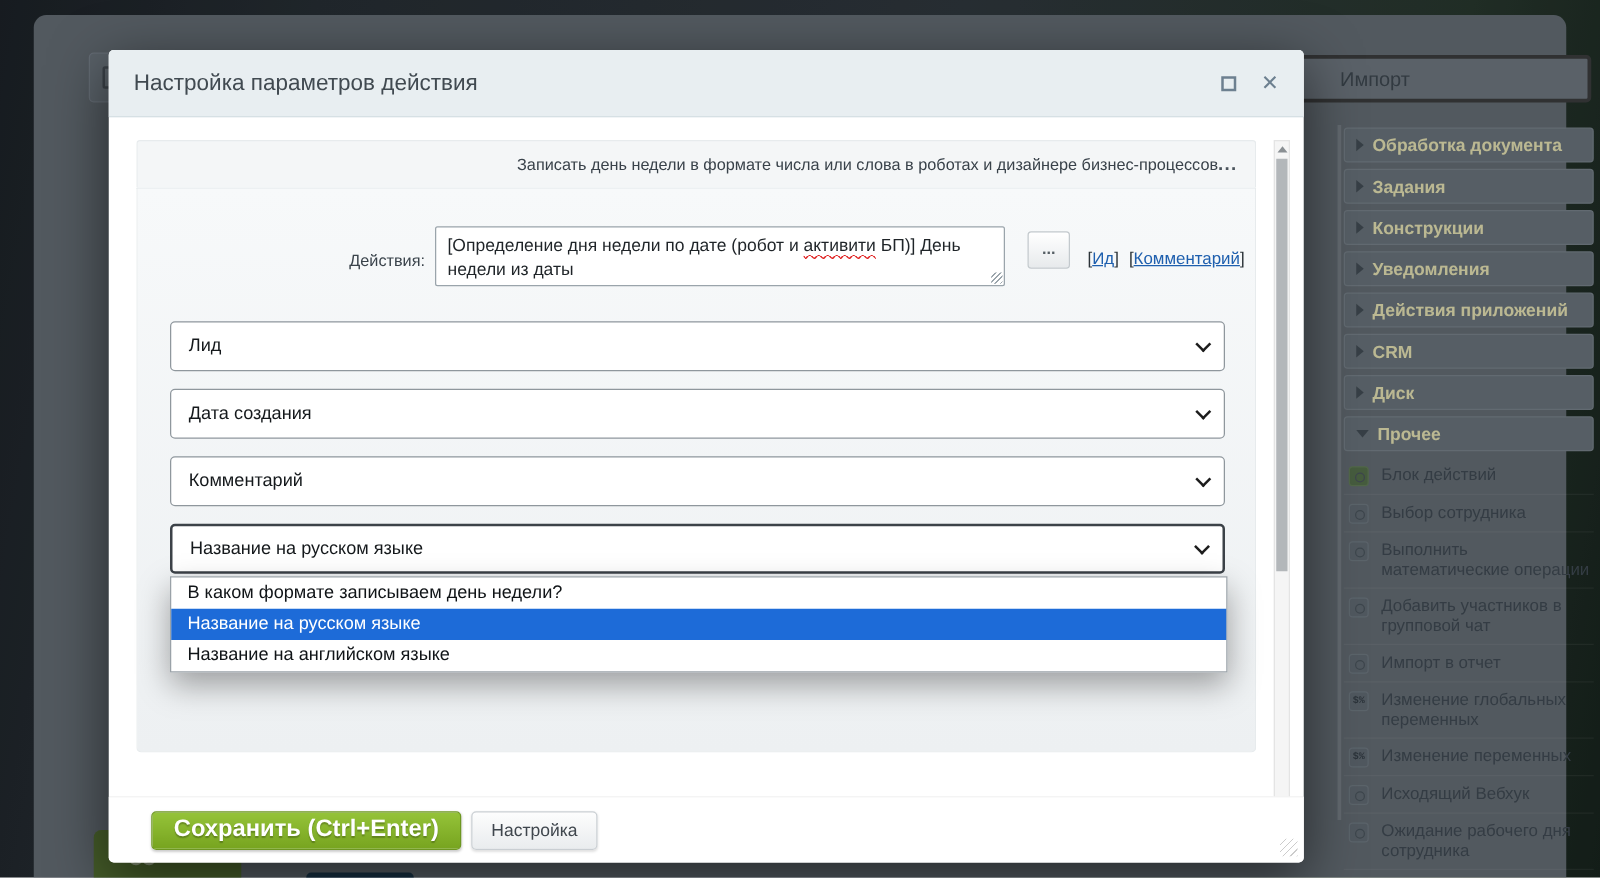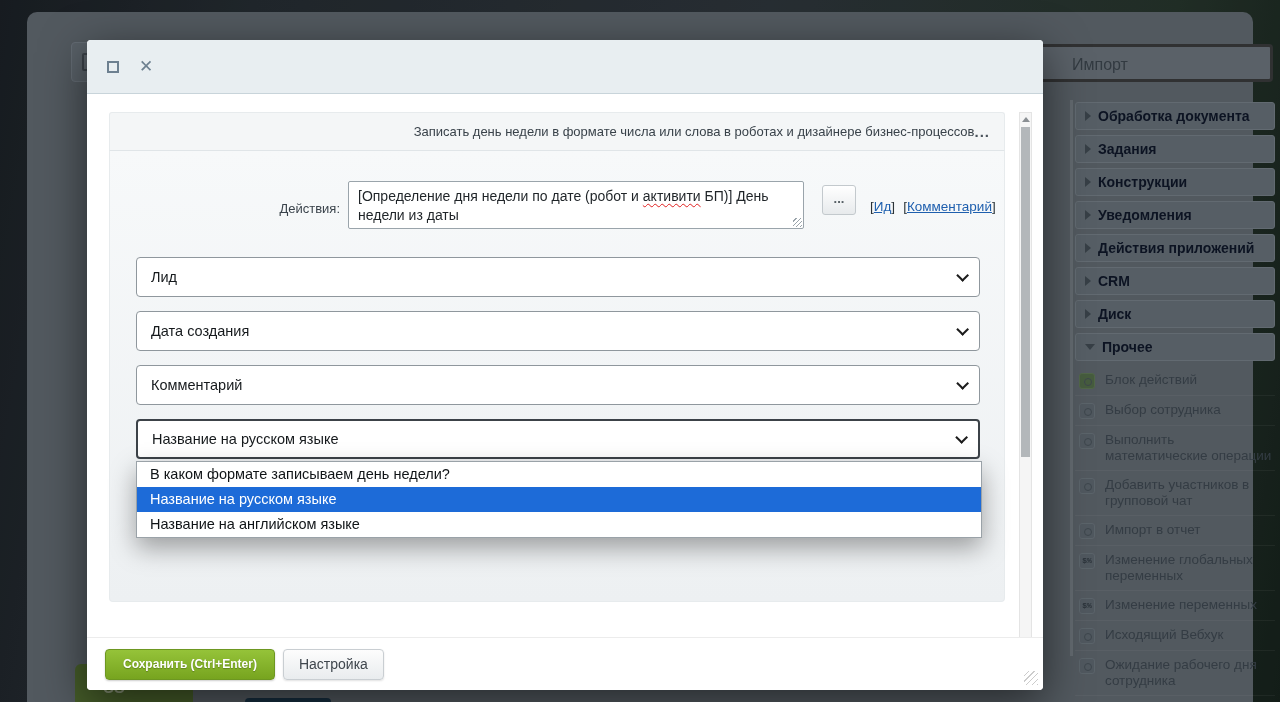--- a/index.html
+++ b/index.html
@@ -30,21 +30,21 @@
   .bg-import {
     position:absolute; left:252px; top:9px; color:#434c54; font-size:16px;
   }
   .bg-page-scroll-line { position:absolute; left:1043px; top:88px; width:3px; height:556px; background:#99a1a9; opacity:.5; }
 
   
   .sidebar { position:absolute; left:1048px; top:90px; width:200px; }
   .sb-header {
     height:28px; margin-bottom:5px; display:flex; align-items:center;
     padding-left:9px; background:#737d85; border:1px solid #848e96; border-radius:3px;
-    color:#0f172a; font-weight:bold; font-size:14px;
+    color:#fef9c3; font-weight:bold; font-size:14px;
   }
   .tri-right { width:0; height:0; border-top:5px solid transparent; border-bottom:5px solid transparent;
     border-left:6px solid #49535b; margin-right:7px; }
   .tri-down { width:0; height:0; border-left:5px solid transparent; border-right:5px solid transparent;
     border-top:6px solid #49535b; margin-right:7px; }
   .sb-items { margin-top:3px; }
   .sb-item {
     display:flex; align-items:flex-start; gap:10px; padding:6px 2px 6px 4px;
     border-bottom:1px solid rgba(255,255,255,0.07);
     color:#454f58; font-size:13.5px; line-height:16px;
@@ -150,23 +150,24 @@
     border-bottom:5px solid #8a8f93; }
   .mthumb { position:absolute; left:1px; top:14px; width:9px; height:330px; background:#b3b7ba; cursor:pointer; }
 
   .modal-footer {
     position:absolute; left:0; bottom:0; width:100%; height:53px;
     background:#fff; border-top:1px solid #ececec; border-radius:0 0 4px 4px;
     display:flex; align-items:center; padding-left:18px; gap:8px;
   }
   .save-btn {
     height:31px; padding:0 17px; border:1px solid #6d9721; border-radius:4px;
-    background:linear-gradient(#95c339,#77a41f); color:#fff; font-weight:bold; font-size:12px;
+    background:linear-gradient(#95c339,#77a41f); color:#fff; font-weight:bold; font-size:19px;
     text-shadow:0 1px 1px rgba(0,0,0,0.25); cursor:pointer;
     box-shadow:0 1px 2px rgba(0,0,0,0.2);
+    margin-left:16px;
   }
   .cancel-btn {
     height:31px; padding:0 15px; border:1px solid #c9ced2; border-radius:4px;
     background:linear-gradient(#fdfdfd,#e9ecee); color:#3f464d; font-size:14px; cursor:pointer;
     box-shadow:0 1px 2px rgba(0,0,0,0.12);
   }
   .resize-grip { position:absolute; right:5px; bottom:5px; width:14px; height:14px;
     background:repeating-linear-gradient(135deg, transparent 0 3px, #cccccc 3px 4px); cursor:nwse-resize; }
 </style>
 </head>
@@ -264,20 +265,21 @@
     <span>СО</span>
   </div>
   <div class="bg-navy-btn"></div>
 </div>
 
 <div class="dim-overlay"></div>
 
 <div class="modal">
 
   <div class="modal-titlebar">
+    <div class="modal-title">Настройка параметров действия</div>
     <div class="win-btns">
       <div class="maximize-box"></div>
       <div class="close-x">✕</div>
     </div>
   </div>
 
   <div class="modal-body">
 
     <div class="desc-row">
       <span class="desc-text">Записать день недели в формате числа или слова в роботах и дизайнере бизнес-процессов</span>

